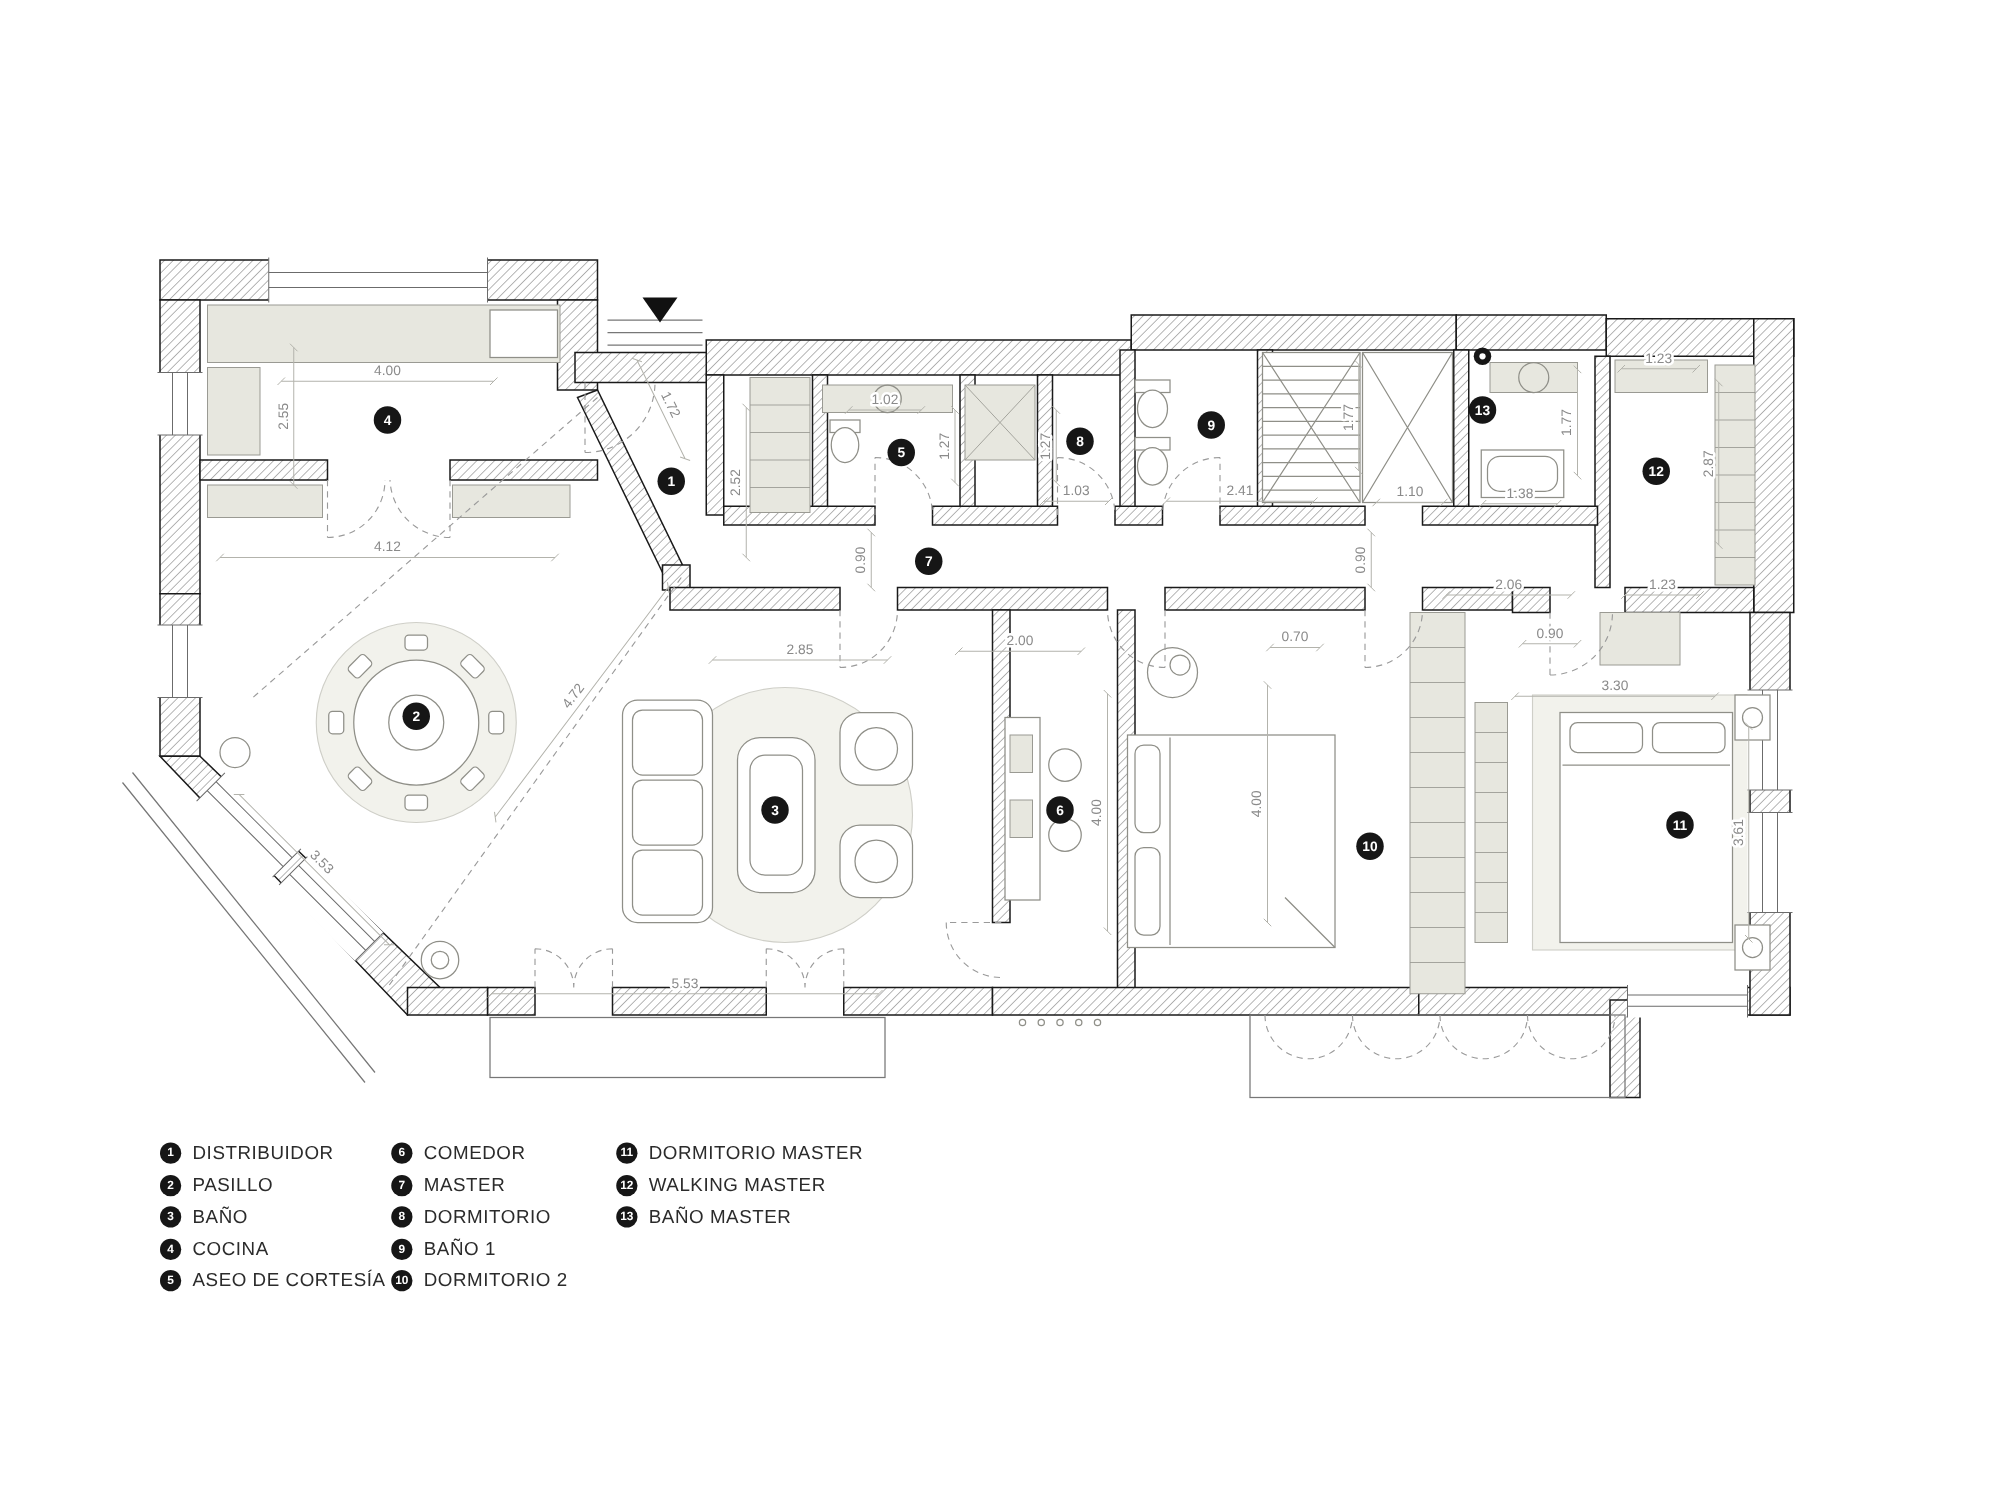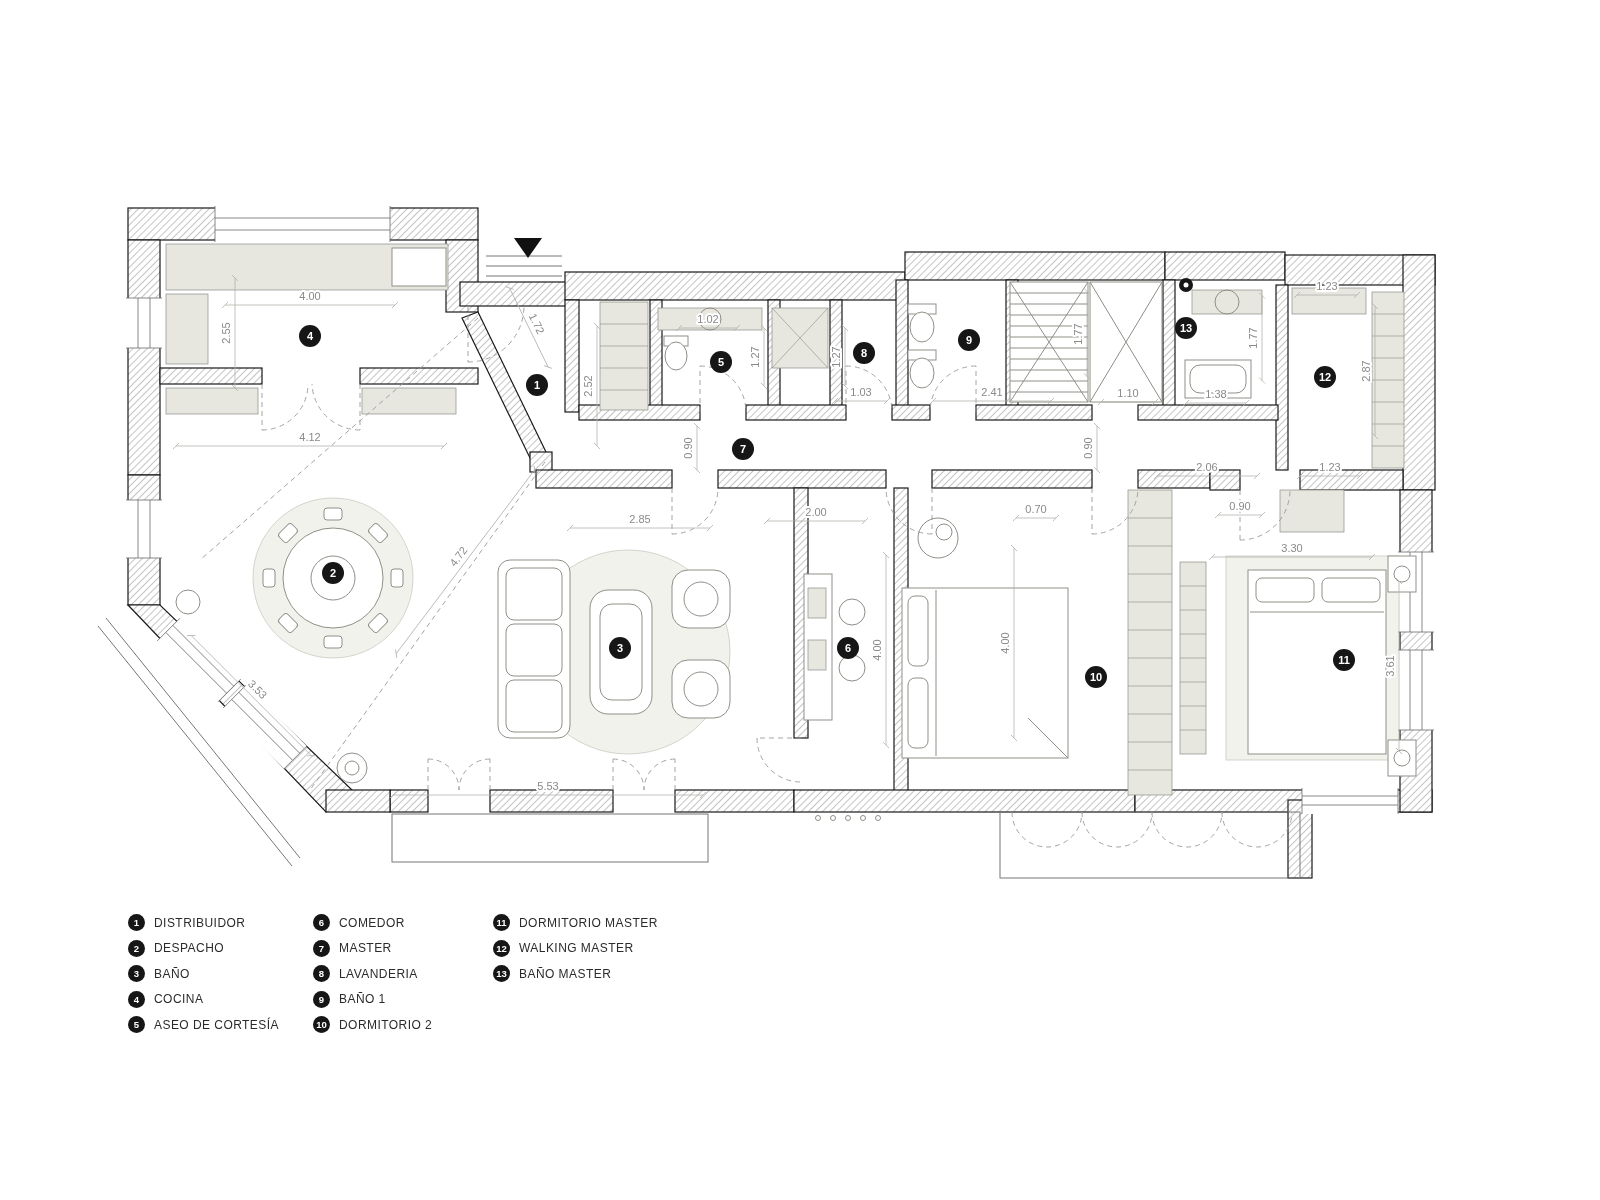--- a/index.html
+++ b/index.html
@@ -22,21 +22,21 @@
   .marker-circle{fill:#161616;}
   .marker-num{fill:#ffffff;font-size:11px;font-weight:bold;text-anchor:middle;
               font-family:"Liberation Sans",sans-serif;}
   .legend{position:absolute;left:128px;top:914px;display:flex;}
   .legend-col{width:185px;}
   .legend-col:nth-child(2){width:180px;}
   .legend-item{display:flex;align-items:center;height:17px;margin-bottom:8.5px;}
   .legend-badge{width:17px;height:17px;border-radius:50%;background:#161616;color:#fff;
                 font-size:9.5px;font-weight:bold;display:flex;align-items:center;
                 justify-content:center;margin-right:9px;flex:0 0 17px;}
-  .legend-label{font-size:12px;color:#2b2b2b;letter-spacing:0.45px;white-space:nowrap;}
+  .legend-label{font-size:15px;color:#2b2b2b;letter-spacing:0.45px;white-space:nowrap;}
 </style>
 </head>
 <body>
 
 <div class="canvas">
 
 <svg id="plan-svg" width="1600" height="1200" viewBox="0 0 1600 1200">
   <defs>
     <pattern id="hatch" width="5" height="5" patternUnits="userSpaceOnUse" patternTransform="rotate(45)">
       <rect width="5" height="5" fill="#ffffff"></rect>
@@ -492,21 +492,21 @@
 </svg>
 
 <div class="legend" id="legend">
       <div class="legend-col">
         <div class="legend-item">
           <span class="legend-badge">1</span>
           <span class="legend-label">DISTRIBUIDOR</span>
         </div>
         <div class="legend-item">
           <span class="legend-badge">2</span>
-          <span class="legend-label">DESPACHO</span>
+          <span class="legend-label">PASILLO</span>
         </div>
         <div class="legend-item">
           <span class="legend-badge">3</span>
           <span class="legend-label">BAÑO</span>
         </div>
         <div class="legend-item">
           <span class="legend-badge">4</span>
           <span class="legend-label">COCINA</span>
         </div>
         <div class="legend-item">
@@ -518,21 +518,21 @@
         <div class="legend-item">
           <span class="legend-badge">6</span>
           <span class="legend-label">COMEDOR</span>
         </div>
         <div class="legend-item">
           <span class="legend-badge">7</span>
           <span class="legend-label">MASTER</span>
         </div>
         <div class="legend-item">
           <span class="legend-badge">8</span>
-          <span class="legend-label">LAVANDERIA</span>
+          <span class="legend-label">DORMITORIO</span>
         </div>
         <div class="legend-item">
           <span class="legend-badge">9</span>
           <span class="legend-label">BAÑO 1</span>
         </div>
         <div class="legend-item">
           <span class="legend-badge">10</span>
           <span class="legend-label">DORMITORIO 2</span>
         </div>
       </div>

